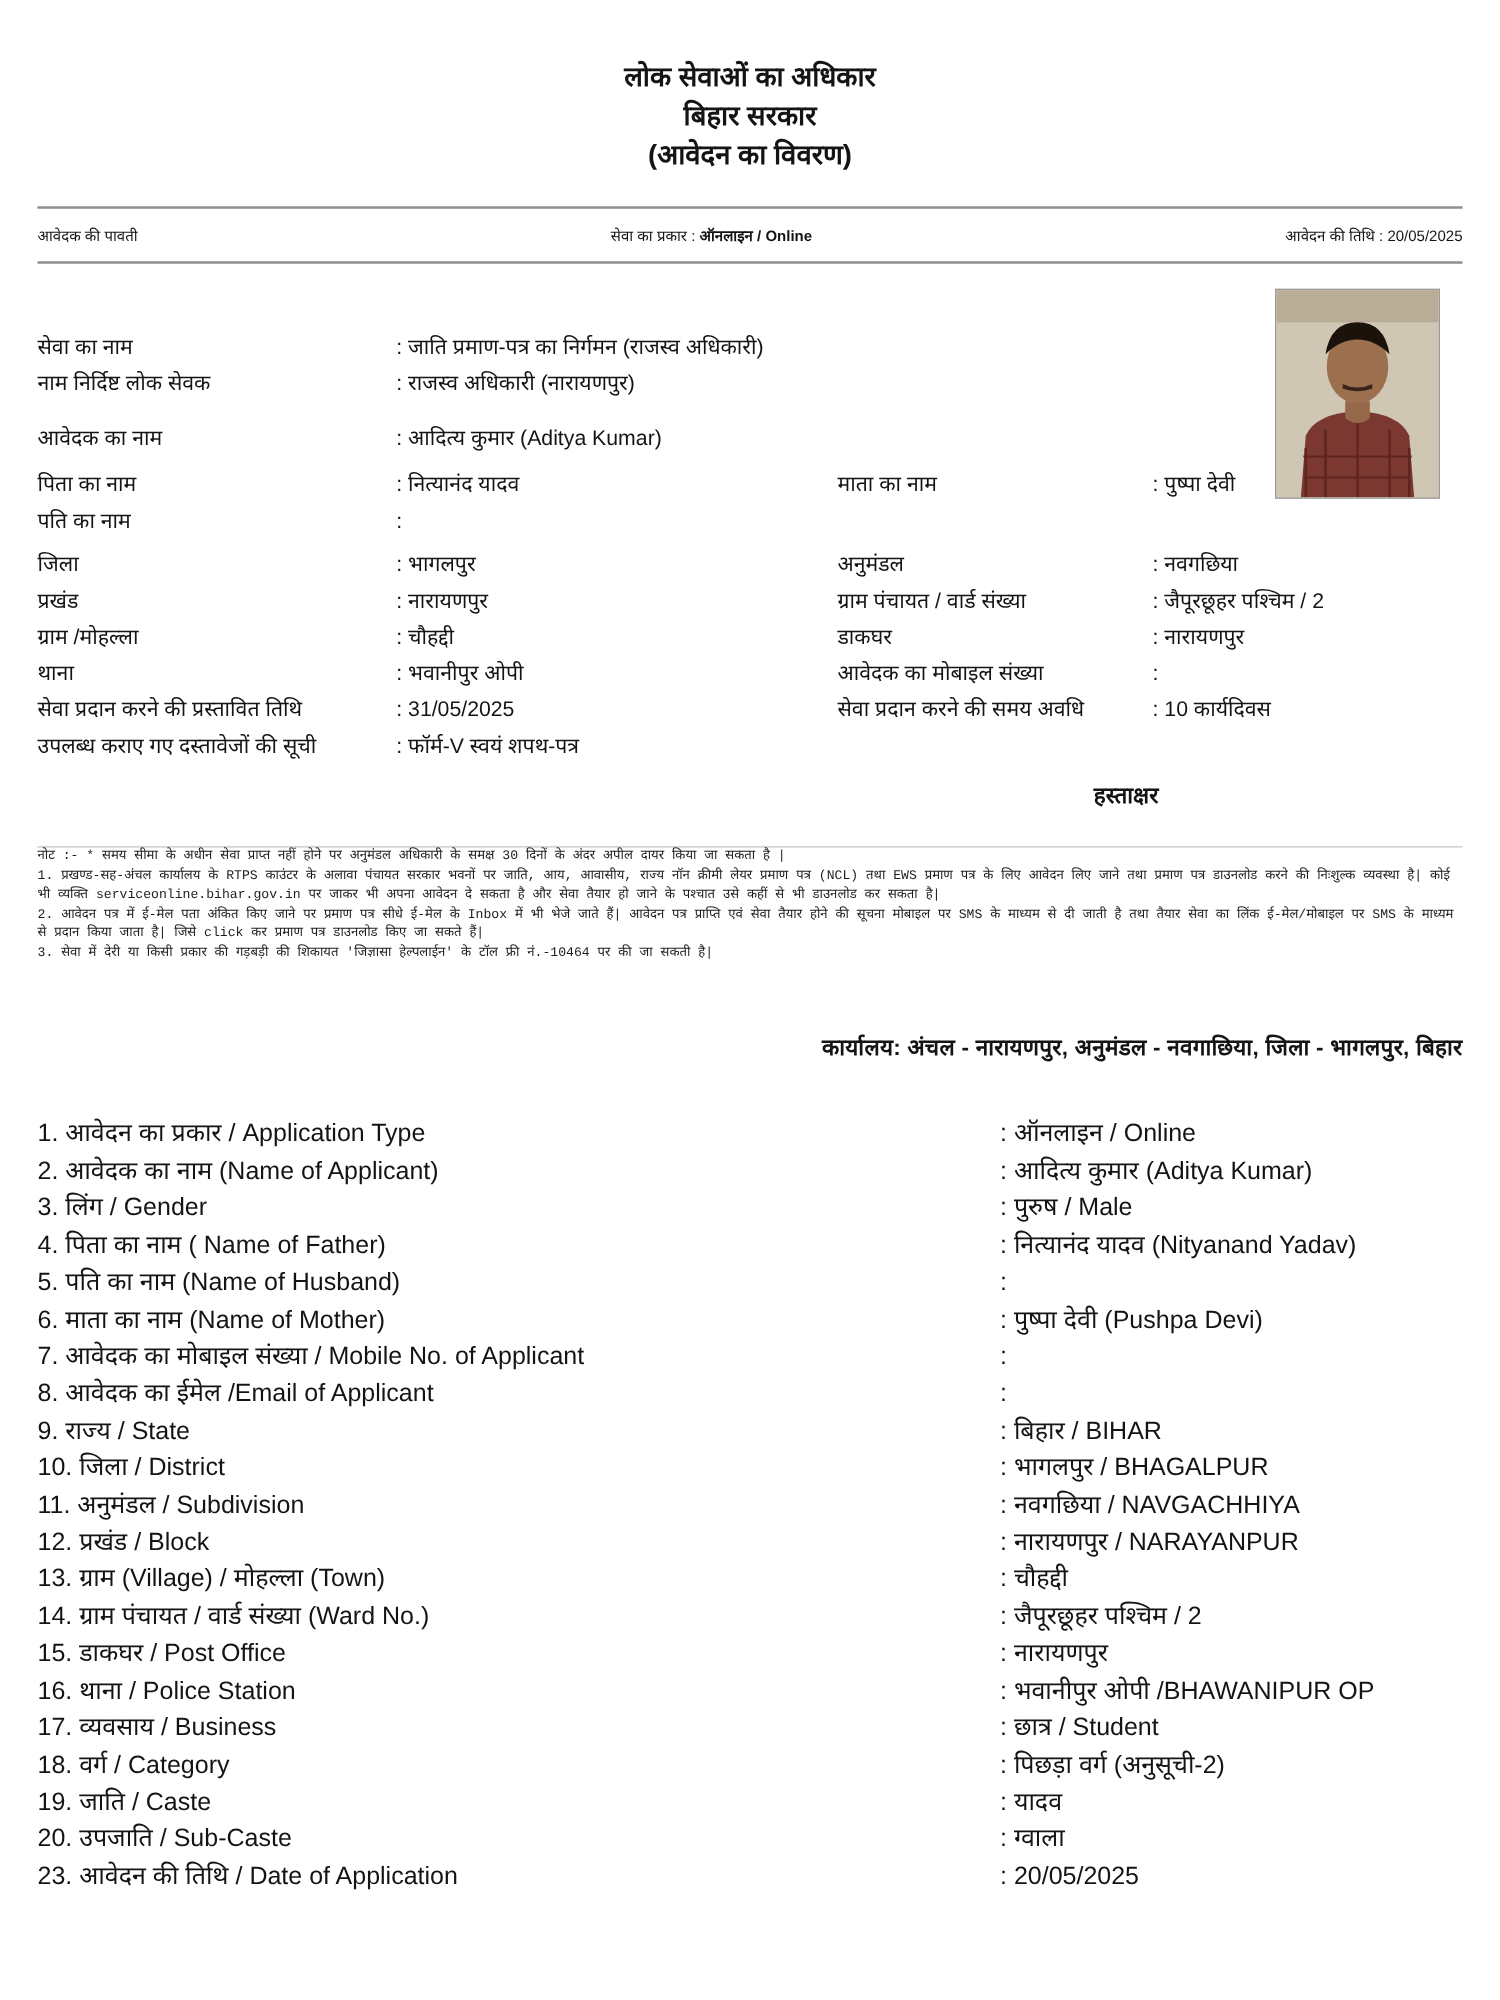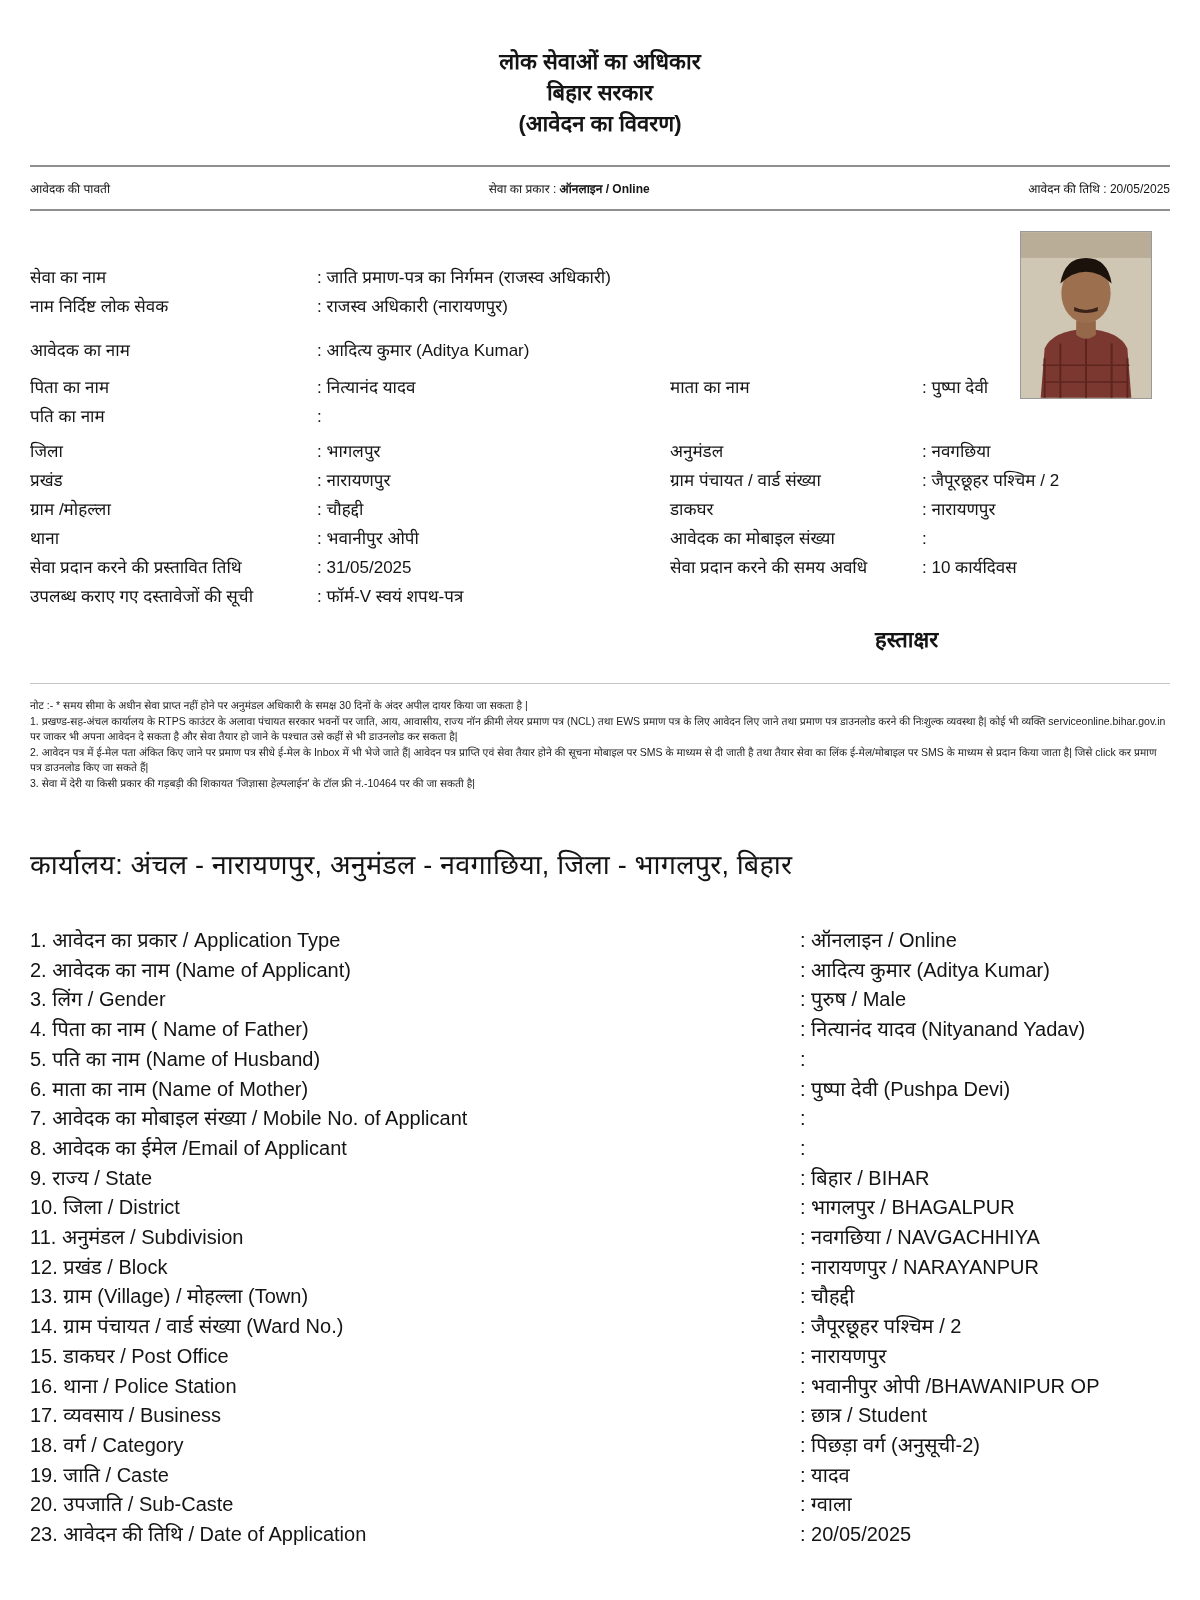--- a/index.html
+++ b/index.html
@@ -28,29 +28,29 @@
   .mt8 { margin-top:8px; }
   .mt6 { margin-top:6px; }
 
   .photo {
     position:absolute; top:-32px; right:18px;
     width:132px; height:168px;
     background:#cfc6b4; border:1px solid #9a9a9a; overflow:hidden;
   }
   .photo svg { display:block; width:100%; height:100%; }
 
-  .signature { font-weight:bold; font-size:22px; margin:12px 0 0 845px; }
+  .signature { font-weight:bold; font-size:18px; margin:12px 0 0 845px; }
 
   .notes {
-    margin-top:30px; border-top:1px solid #c4c4c4; padding-top:14px;
-    font-size:10.5px; line-height:15.5px; color:#1d1d1d;
+    margin-top:30px; border-top:1px solid #c4c4c4; padding-top:0;
+    font-size:10.5px; line-height:15.5px; color:#1d1d1d;font-family:Liberation Mono, monospace;
   }
   .notes p { margin:0; }
 
-  .office-heading { text-align:left; font-weight:normal; font-size:27px; margin-top:54px; letter-spacing:0.2px; }
+  .office-heading { text-align:right; font-weight:bold; font-size:18px; margin-top:54px; letter-spacing:0.2px; }
 
   .app-list { margin-top:44px; font-size:20px; }
   .lrow { display:grid; grid-template-columns:770px 1fr; line-height:29.7px; }
 </style>
 </head>
 <body>
 
 <div class="page">
 
   <header class="doc-header">

